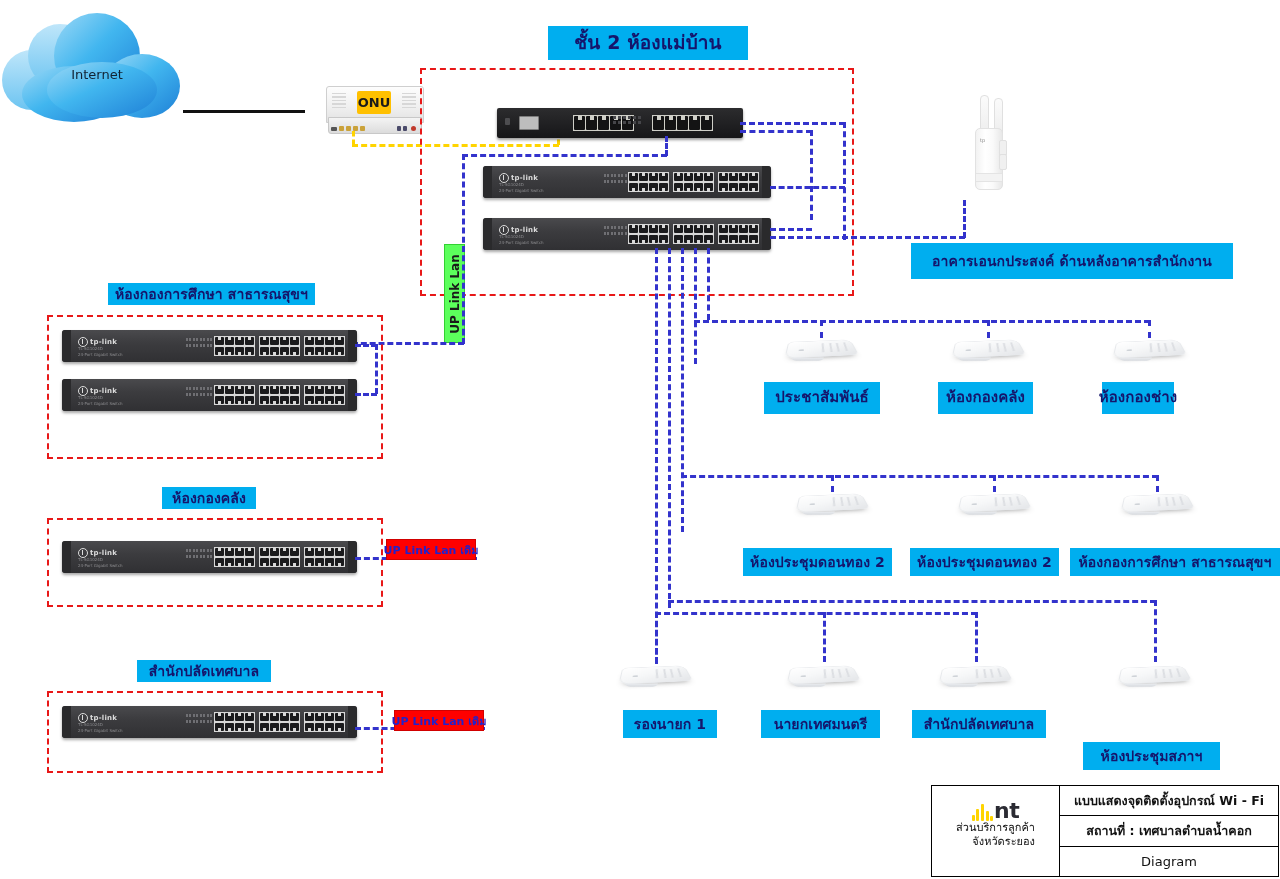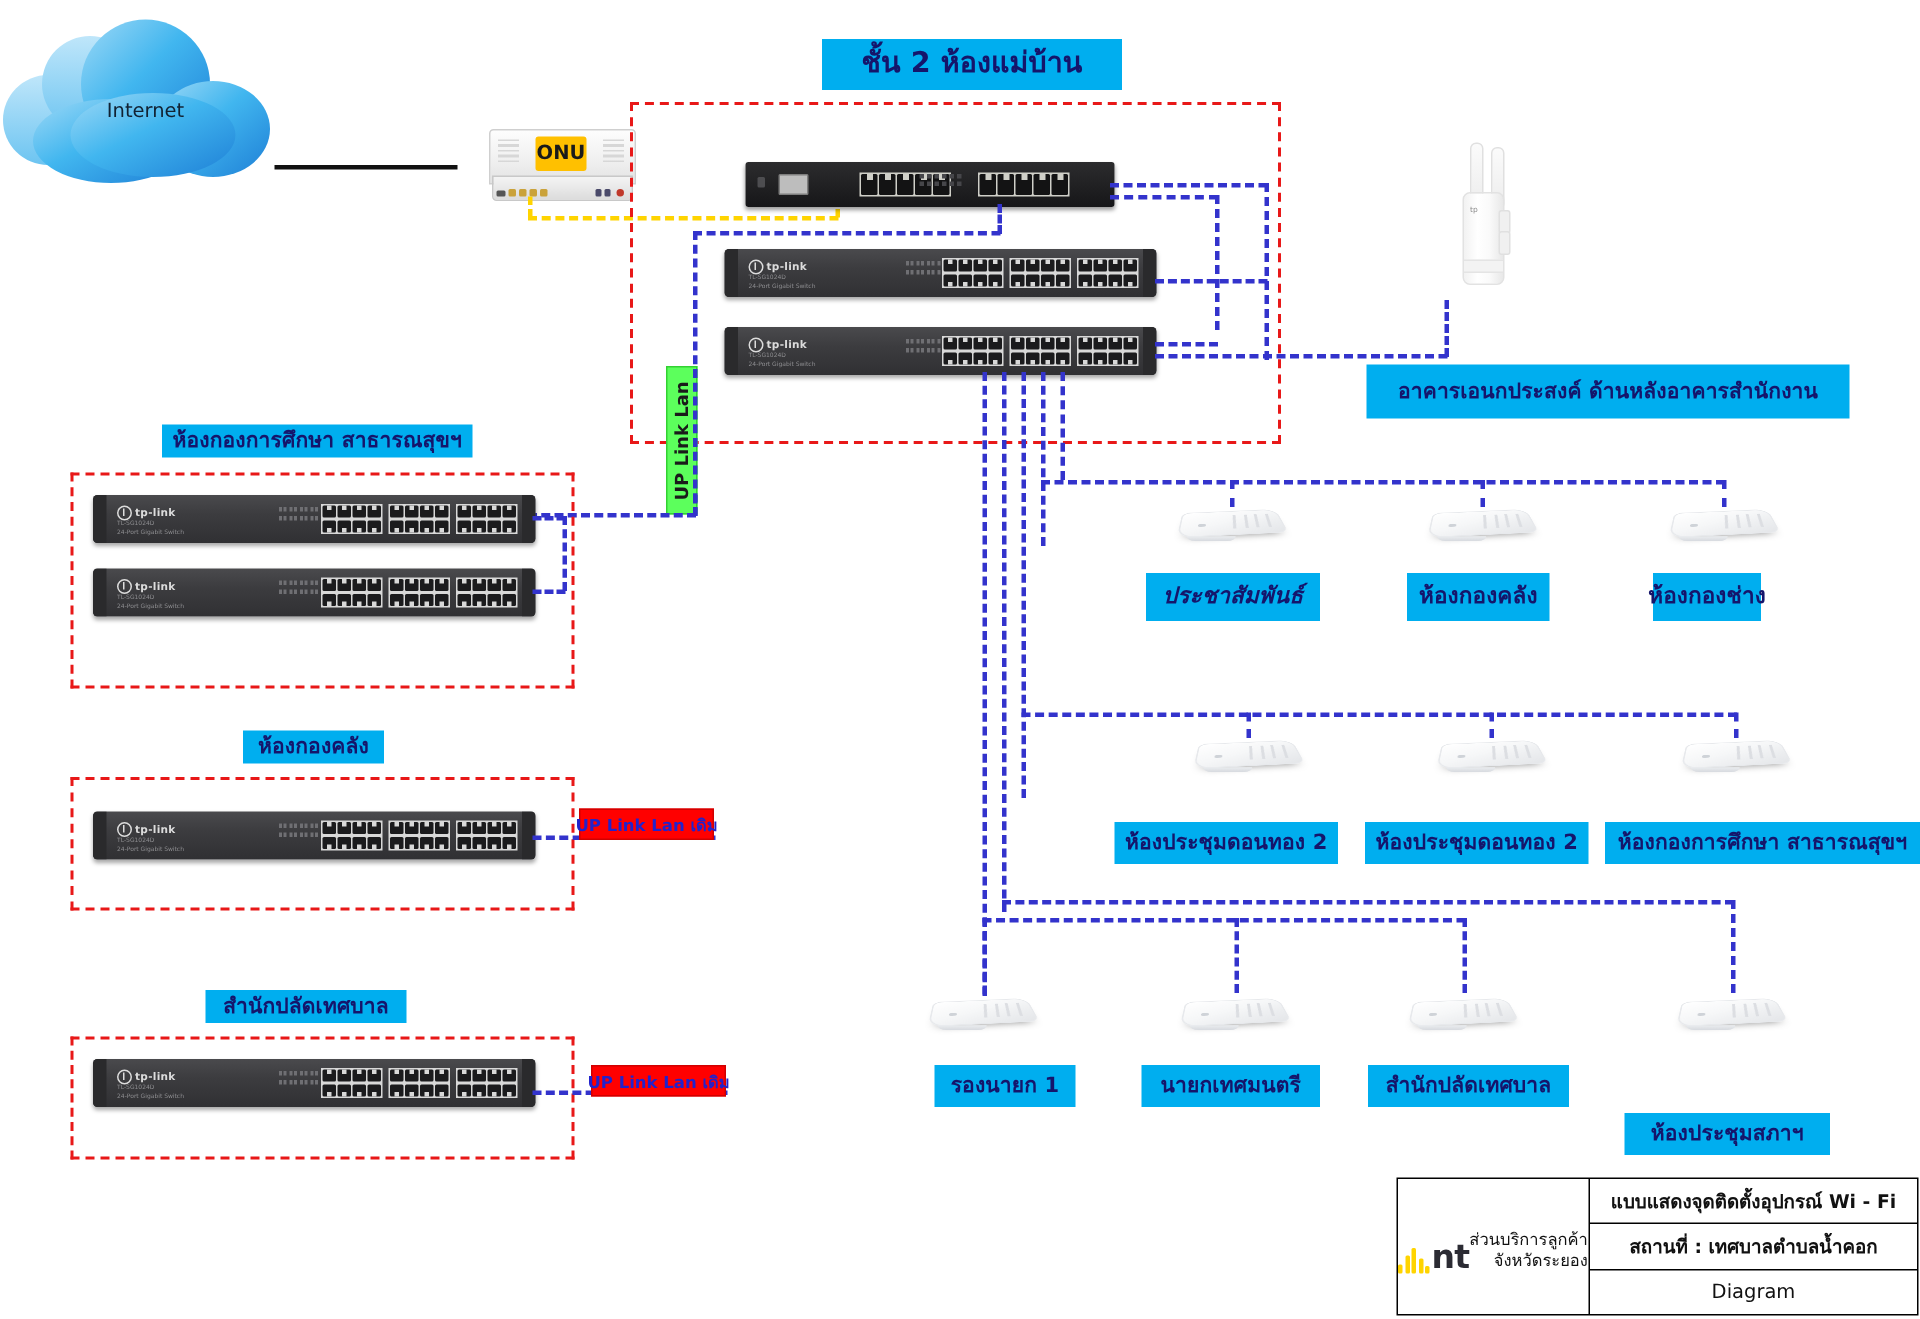--- a/index.html
+++ b/index.html
@@ -151,21 +151,21 @@
   .cloud{position:absolute;}
   .cloud svg{display:block;}
   .cloud .cap{
     position:absolute;left:0;right:0;top:42%;text-align:center;
     color:#123;font-size:13px;
   }
 
   
   .tblock{position:absolute;border:1.5px solid #000;background:#fff;display:flex;}
   .tblock .logocell{
-    width:128px;border-right:1.5px solid #000;display:flex;
+    width:128px;border-right:1.5px solid #000;display:flex;flex-direction:column;
     align-items:center;justify-content:flex-start;padding-top:5px;box-sizing:border-box;
   }
   .tblock .ntlogo{display:flex;align-items:flex-end;gap:1px;height:30px;}
   .tblock .ntlogo .bars{display:flex;align-items:flex-end;gap:1.6px;height:17px;}
   .tblock .ntlogo .bars i{width:3px;background:#FFD400;display:block;border-radius:1px;}
   .tblock .ntlogo .nt{font-size:22px;font-weight:bold;color:#2b2b33;line-height:.85;letter-spacing:-.5px;}
   .tblock .logocell .sub{font-size:11px;color:#111;font-weight:normal;line-height:1.25;text-align:right;}
   .tblock .rows{flex:1;display:flex;flex-direction:column;}
   .tblock .rows .r{
     flex:1;display:flex;align-items:center;justify-content:center;
@@ -875,21 +875,21 @@
   <div class="ap" style="left:787px;top:333px;width:66px;height:28px;">
     <div class="disc">
       <div class="fin" style="right:10%;"></div>
         <div class="fin" style="right:22%;"></div>
       <div class="fin" style="right:34%;"></div>
         <div class="fin" style="right:46%;"></div>
       <div class="led"></div>
     </div>
     <div class="lip"></div>
   </div>
-  <div class="cyan-label" style="left:764px;top:382px;width:116px;height:32px;font-size:15px;font-style:italic;">ประชาสัมพันธ์</div>
+  <div class="cyan-label" style="left:764px;top:382px;width:116px;height:32px;font-size:15px;">ประชาสัมพันธ์</div>
 
   <div class="ap" style="left:954px;top:333px;width:66px;height:28px;">
     <div class="disc">
       <div class="fin" style="right:10%;"></div>
         <div class="fin" style="right:22%;"></div>
       <div class="fin" style="right:34%;"></div>
         <div class="fin" style="right:46%;"></div>
       <div class="led"></div>
     </div>
     <div class="lip"></div>

